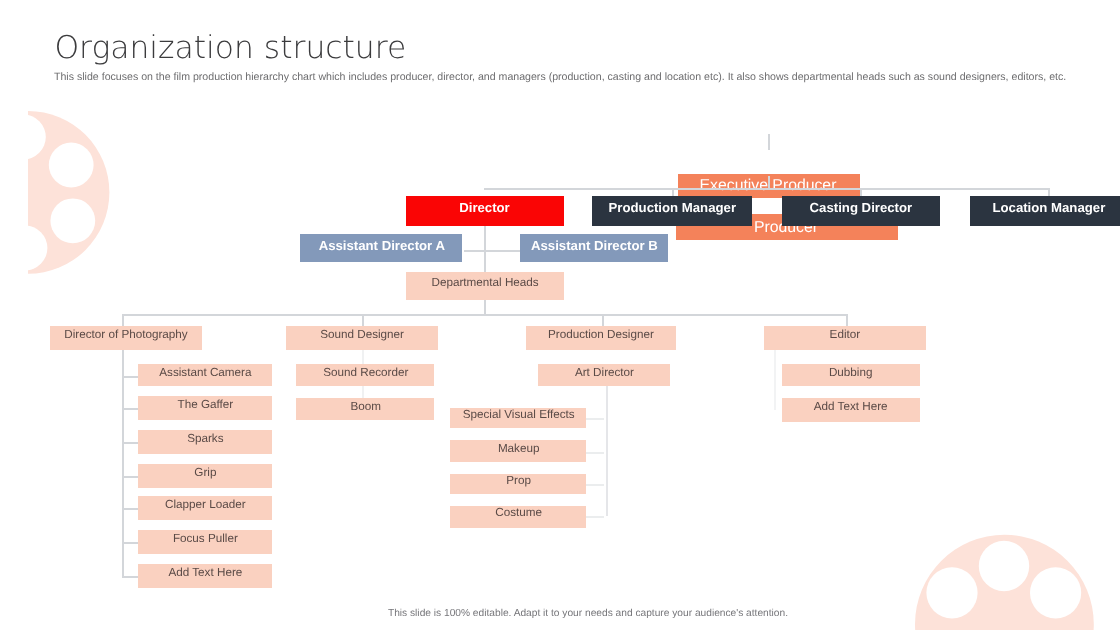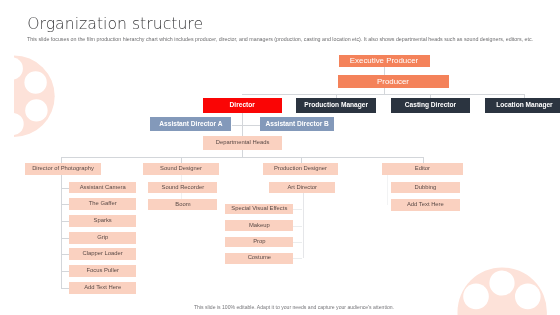--- a/index.html
+++ b/index.html
@@ -4,21 +4,21 @@
 <style>
   * { box-sizing: border-box; margin:0; padding:0; }
   html,body { width:560px; height:315px; overflow:hidden; }
   body { background:#ffffff; font-family:"Liberation Sans", sans-serif; position:relative; }
   .slide { position:absolute; left:14px; top:0; width:560px; height:315px; overflow:hidden; }
   .reel-svg { position:absolute; left:0; top:0; width:560px; height:315px; }
   .title { position:absolute; left:13.2px; top:13.5px; font-size:15.7px; font-family:"DejaVu Sans", sans-serif; color:#3b3b3d; font-weight:300; white-space:nowrap;}
   .subtitle { position:absolute; left:13px; top:35.6px; font-size:5.3px; color:#6d6d6f; white-space:nowrap;}
   .footer { position:absolute; left:0; width:560px; top:304.2px; text-align:center; font-size:5.1px; color:#76767a;}
   .node { position:absolute; display:flex; align-items:center; justify-content:center; text-align:center; line-height:1; }
-  .n-orange { background:#F4825A; color:#fff; font-size:7.9px; }
+  .n-orange { background:#F4825A; color:#fff; font-size:7.9px;margin-top:32px; }
   .n-salmon { background:#FAD1C0; color:#5a4a46; font-size:5.85px; }
   .n-red { background:#FA0505; color:#fff; font-weight:bold; font-size:6.6px;}
   .n-navy { background:#2B3440; color:#fff; font-weight:bold; font-size:6.6px;}
   .n-slate { background:#8399BA; color:#fff; font-weight:bold; font-size:6.6px;}
   .ln { position:absolute; background:#d3d6da; }
   .lnh { height:0.7px; }
   .lnv { width:0.7px; }
 </style>
 </head>
 <body>

